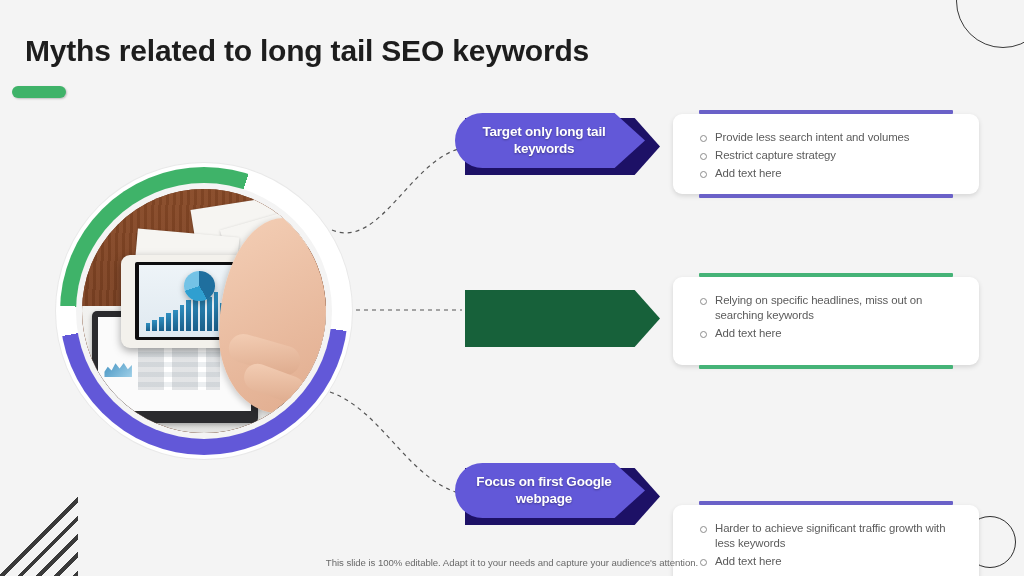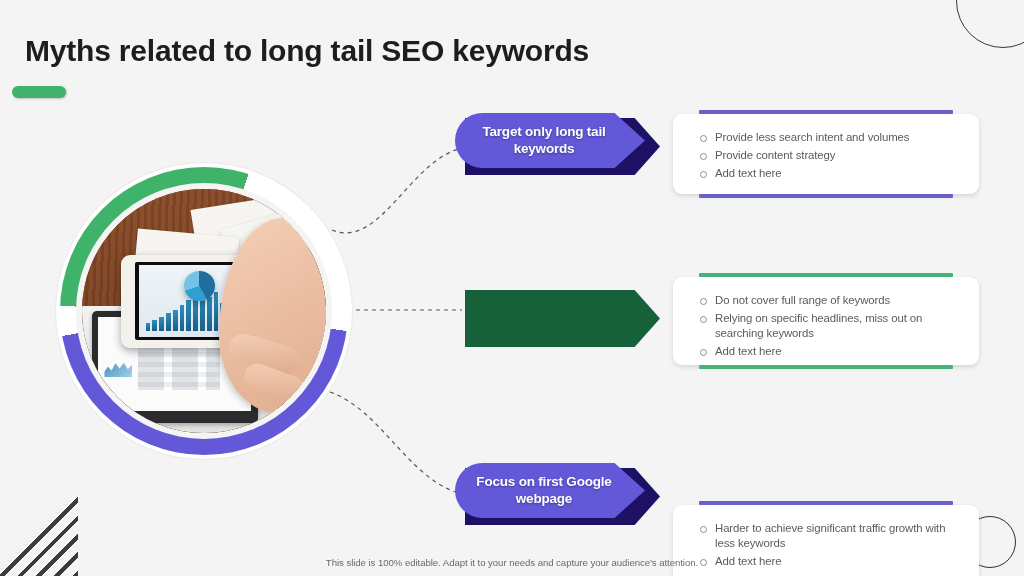--- a/index.html
+++ b/index.html
@@ -253,35 +253,34 @@
     <div class="label-wrap">
       <div class="label-shadow p"></div>
       <div class="label-main p">
         <span>Target only long tail keywords</span>
       </div>
     </div>
     <div class="card card1">
       <div class="card-bar top p"></div>
       <div class="card-body">
         <div class="bullet">Provide less search intent and volumes</div>
-        <div class="bullet">Provide content strategy</div>
+        <div class="bullet">Restrict capture strategy</div>
         <div class="bullet">Add text here</div>
       </div>
       <div class="card-bar bottom p"></div>
     </div>
   </div>
 
   <div class="row row2">
     <div class="label-wrap">
       <div class="label-shadow g"></div>
     </div>
     <div class="card card2">
       <div class="card-bar top g"></div>
       <div class="card-body">
-        <div class="bullet">Do not cover full range of keywords</div>
         <div class="bullet">Relying on specific headlines, miss out on searching keywords</div>
         <div class="bullet">Add text here</div>
       </div>
       <div class="card-bar bottom g"></div>
     </div>
   </div>
 
   <div class="row row3">
     <div class="label-wrap">
       <div class="label-shadow p"></div>

